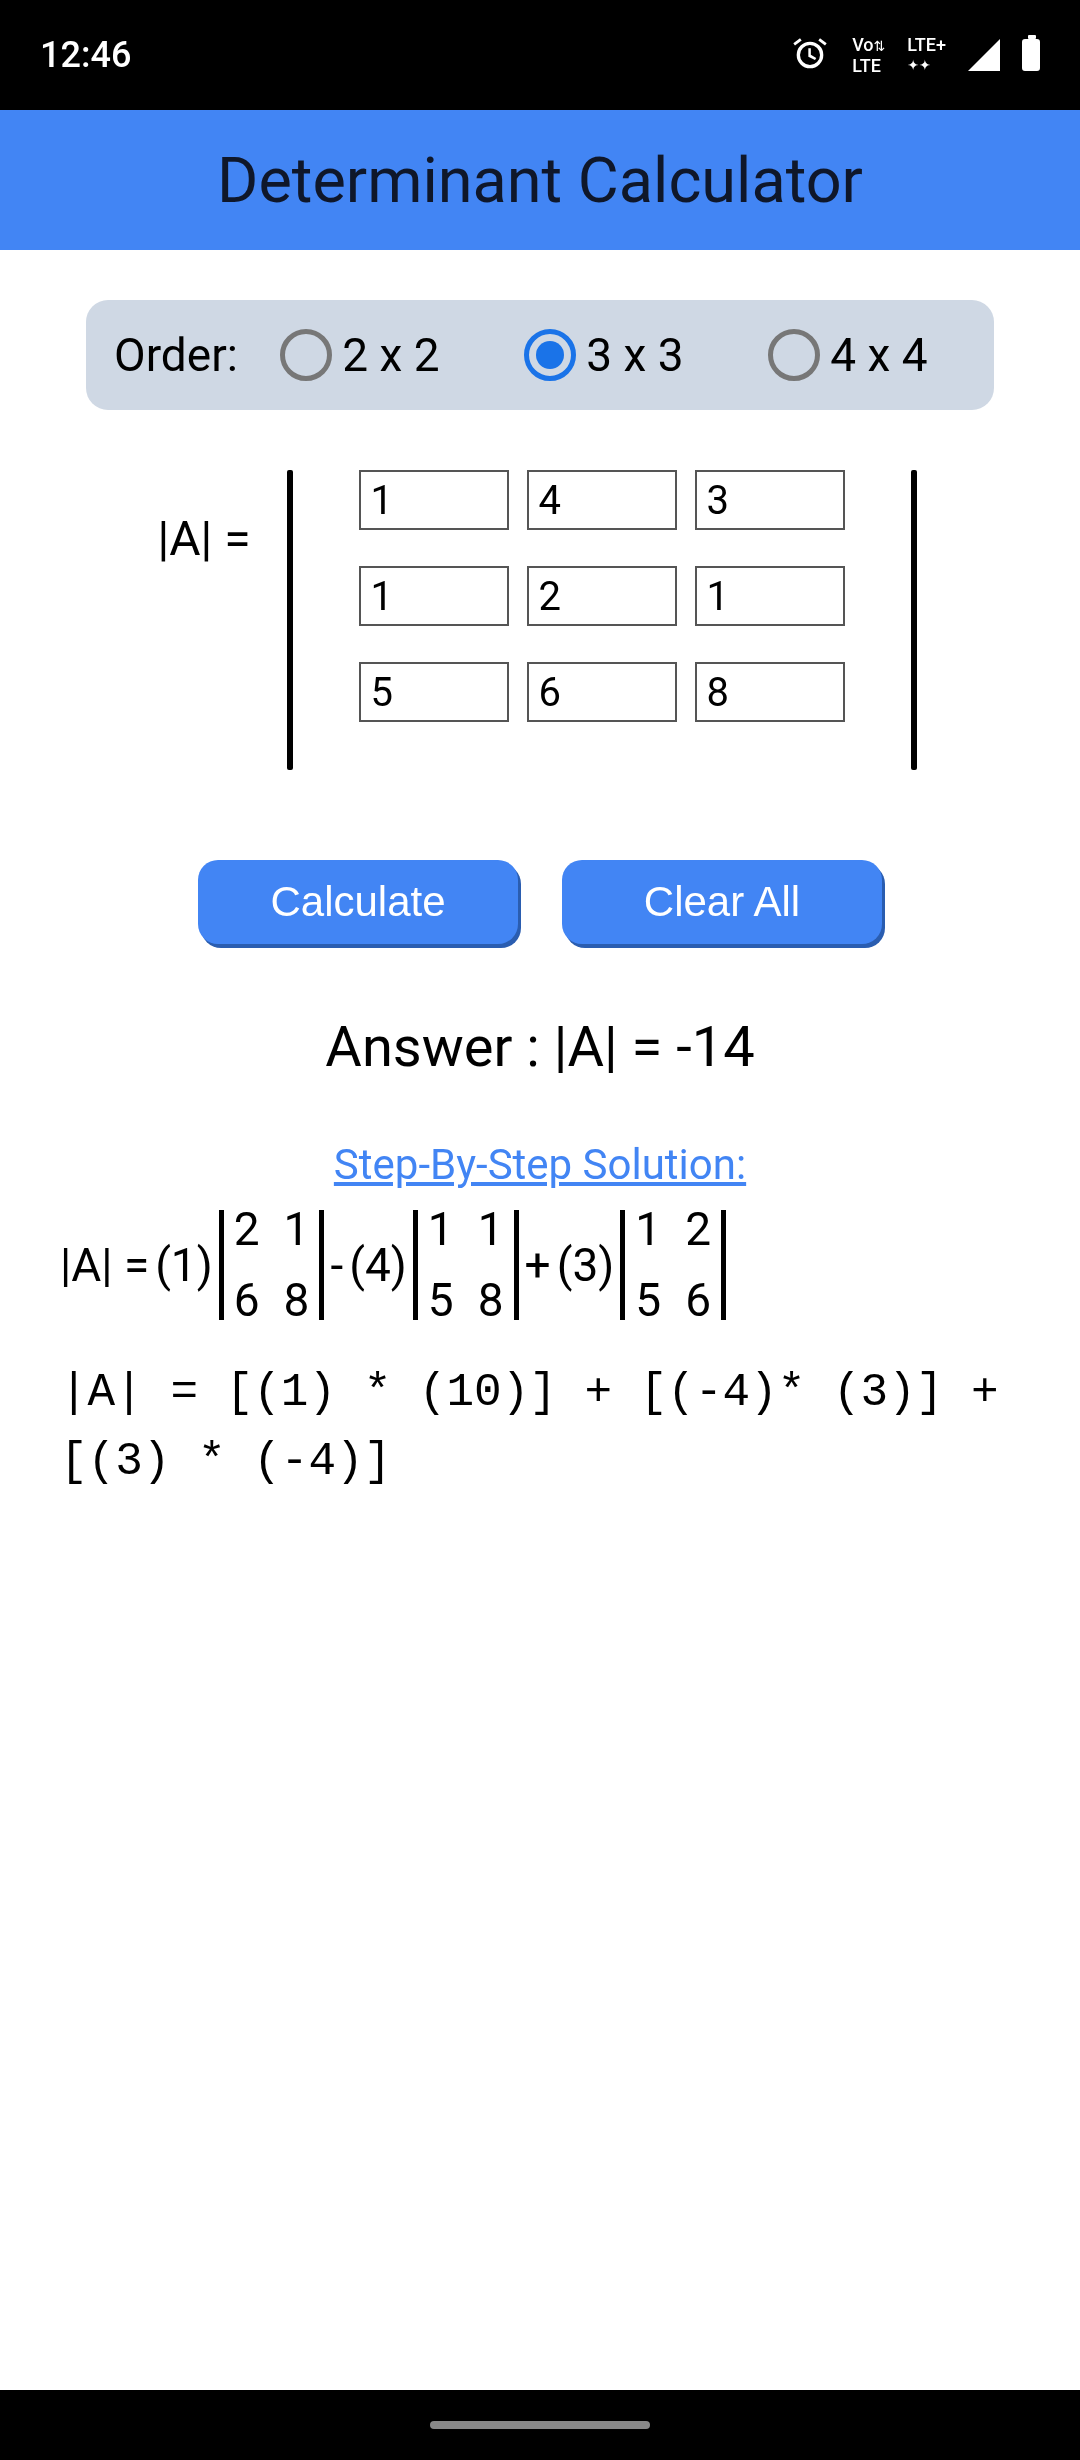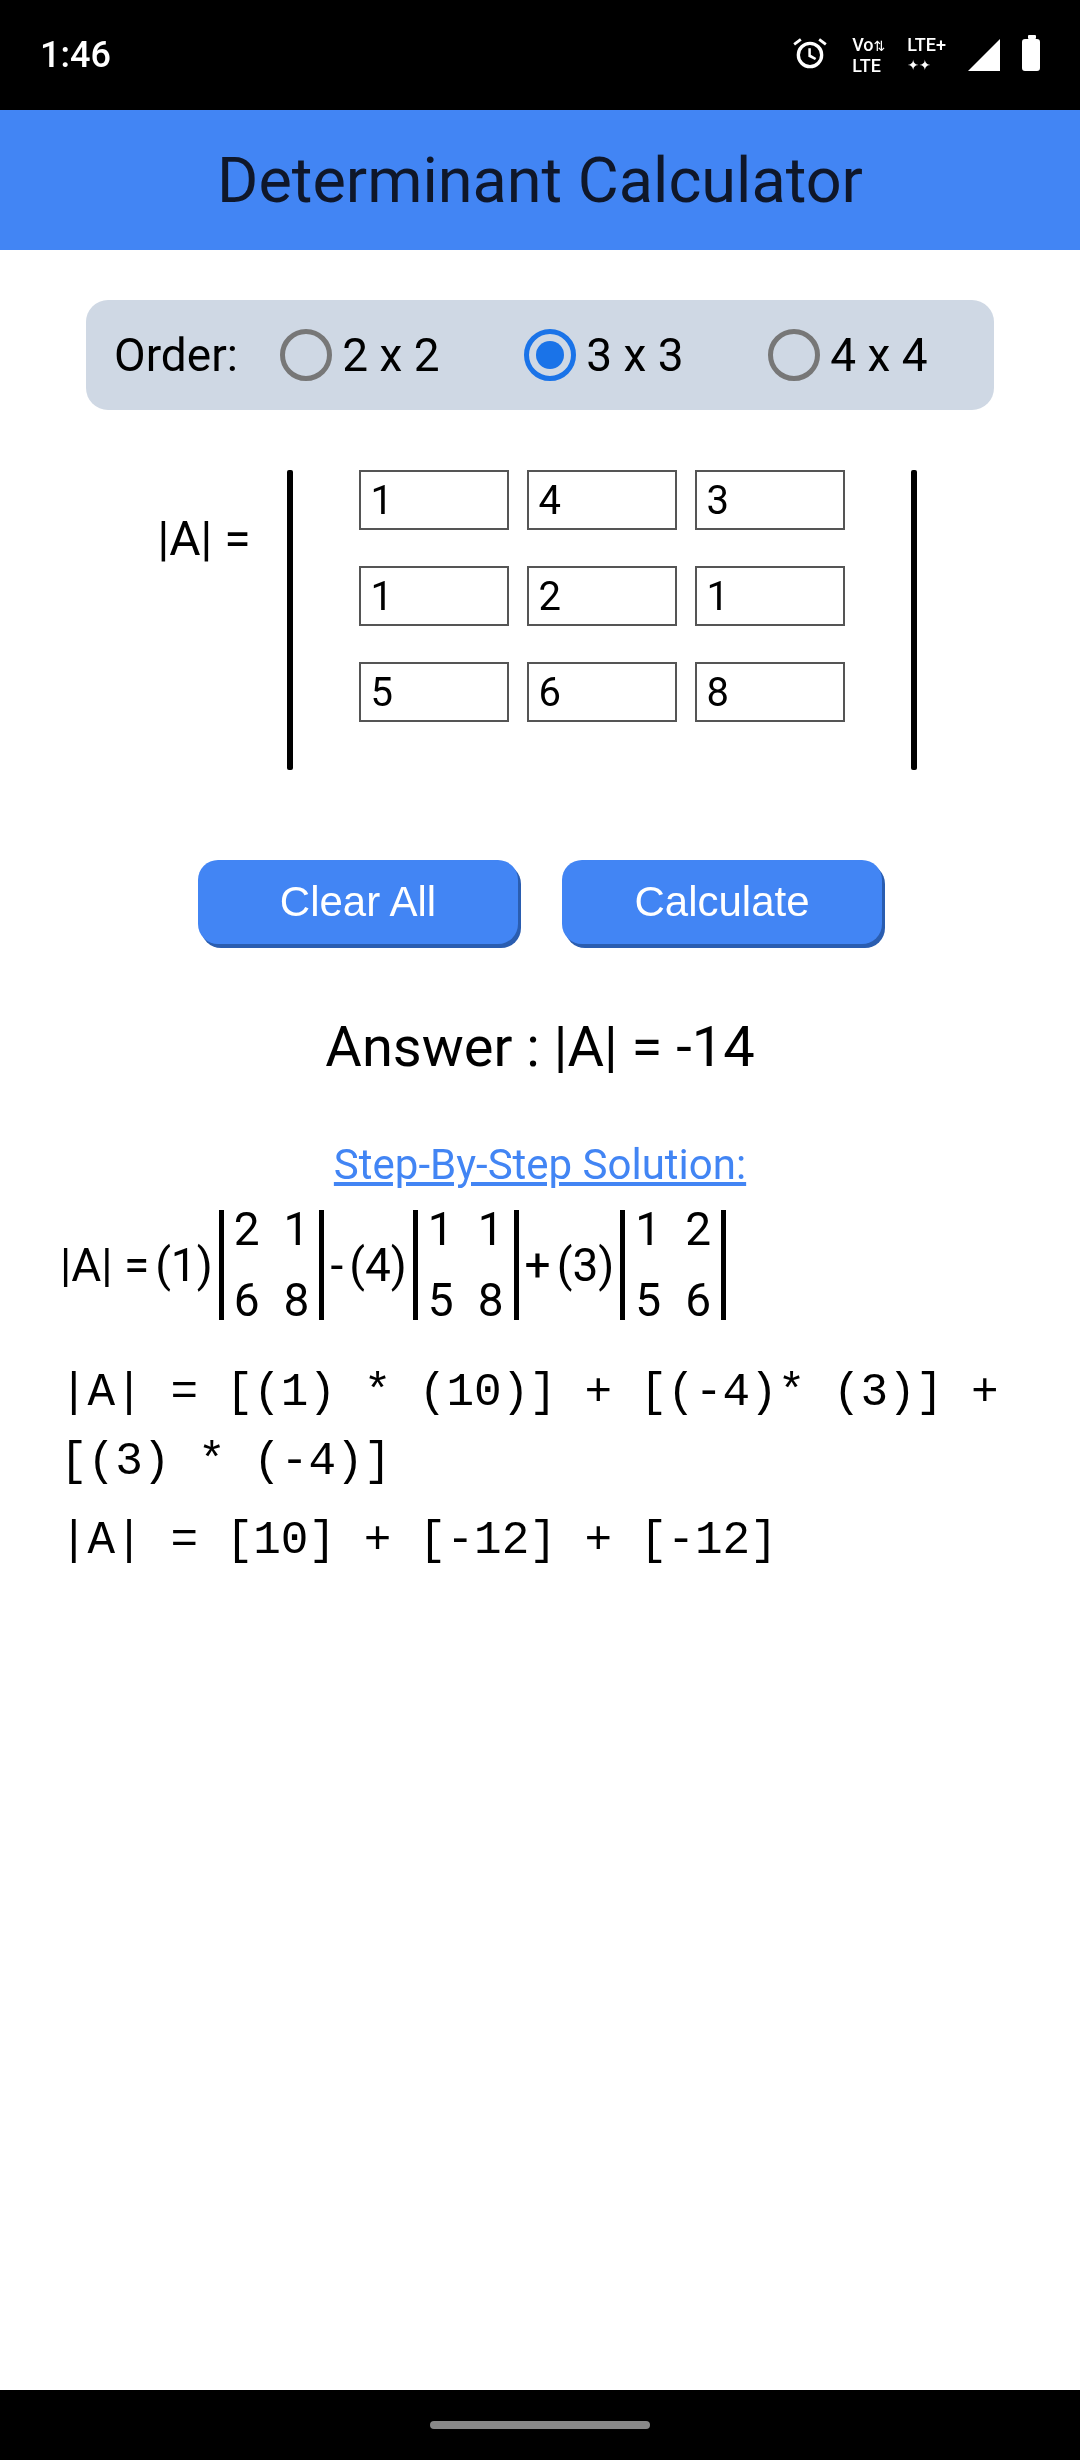--- a/index.html
+++ b/index.html
@@ -36,21 +36,21 @@
   .nav-pill { width: 220px; height: 8px; background: #888; border-radius: 4px; }
   svg.icon { width: 40px; height: 40px; fill: #fff; }
   .signal-tri { width: 0; height: 0; border-style: solid; border-width: 0 0 32px 32px; border-color: transparent transparent #fff transparent; }
   .batt { width: 18px; height: 32px; border: 2px solid #fff; border-radius: 3px; position: relative; background: #fff; }
   .batt::before { content:''; position:absolute; top:-6px; left:4px; width:8px; height:4px; background:#fff; border-radius:1px; }
 </style>
 </head>
 <body>
 
 <div class="status-bar">
-  <span>1:46</span>
+  <span>12:46</span>
   <div class="status-right">
     <svg class="icon" viewBox="0 0 24 24">
         <path d="M12 4a8 8 0 100 16 8 8 0 000-16zm0 14a6 6 0 110-12 6 6 0 010 12zM12.5 8H11v5l4 2 .75-1.23-3.25-1.92V8zM6 2L2 5l1 1.3L7 3.3 6 2zm12 0l-1 1.3 4 3L22 5l-4-3z"></path>
       </svg>
     <div class="status-small">
       <div><span>Vo</span><span style="font-size:14px">⇅</span></div>
       <div>LTE</div>
     </div>
     <div class="status-small">
       <div>LTE+</div>
@@ -95,22 +95,22 @@
       <input class="matrix-cell" value="2" style="">
       <input class="matrix-cell" value="1" style="">
       <input class="matrix-cell" value="5" style="">
       <input class="matrix-cell" value="6" style="">
       <input class="matrix-cell" value="8" style="">
     </div>
     <div class="matrix-bar"></div>
   </div>
 
   <div class="buttons">
+    <button class="btn">Calculate</button>
     <button class="btn">Clear All</button>
-    <button class="btn">Calculate</button>
   </div>
 
   <div class="answer">Answer : |A| = -14</div>
 
   <div class="step-title">Step-By-Step Solution:</div>
 
   <div class="solution">
     <div class="exp-row">
       <span>|A| = </span>
       <span>(1)</span>
@@ -143,19 +143,18 @@
         <span class="det2-grid">
           <span>1</span>
             <span>2</span>
           <span>5</span>
             <span>6</span>
         </span>
         <span class="det2-bar"></span>
       </span>
     </div>
     <div class="sol-line">|A| = [(1) * (10)] + [(-4)* (3)] + [(3) * (-4)]</div>
-    <div class="sol-line">|A| = [10] + [-12] + [-12]</div>
   </div>
 </div>
 
 <div class="nav-bar">
   <div class="nav-pill"></div>
 </div>
 
 </body></html>

